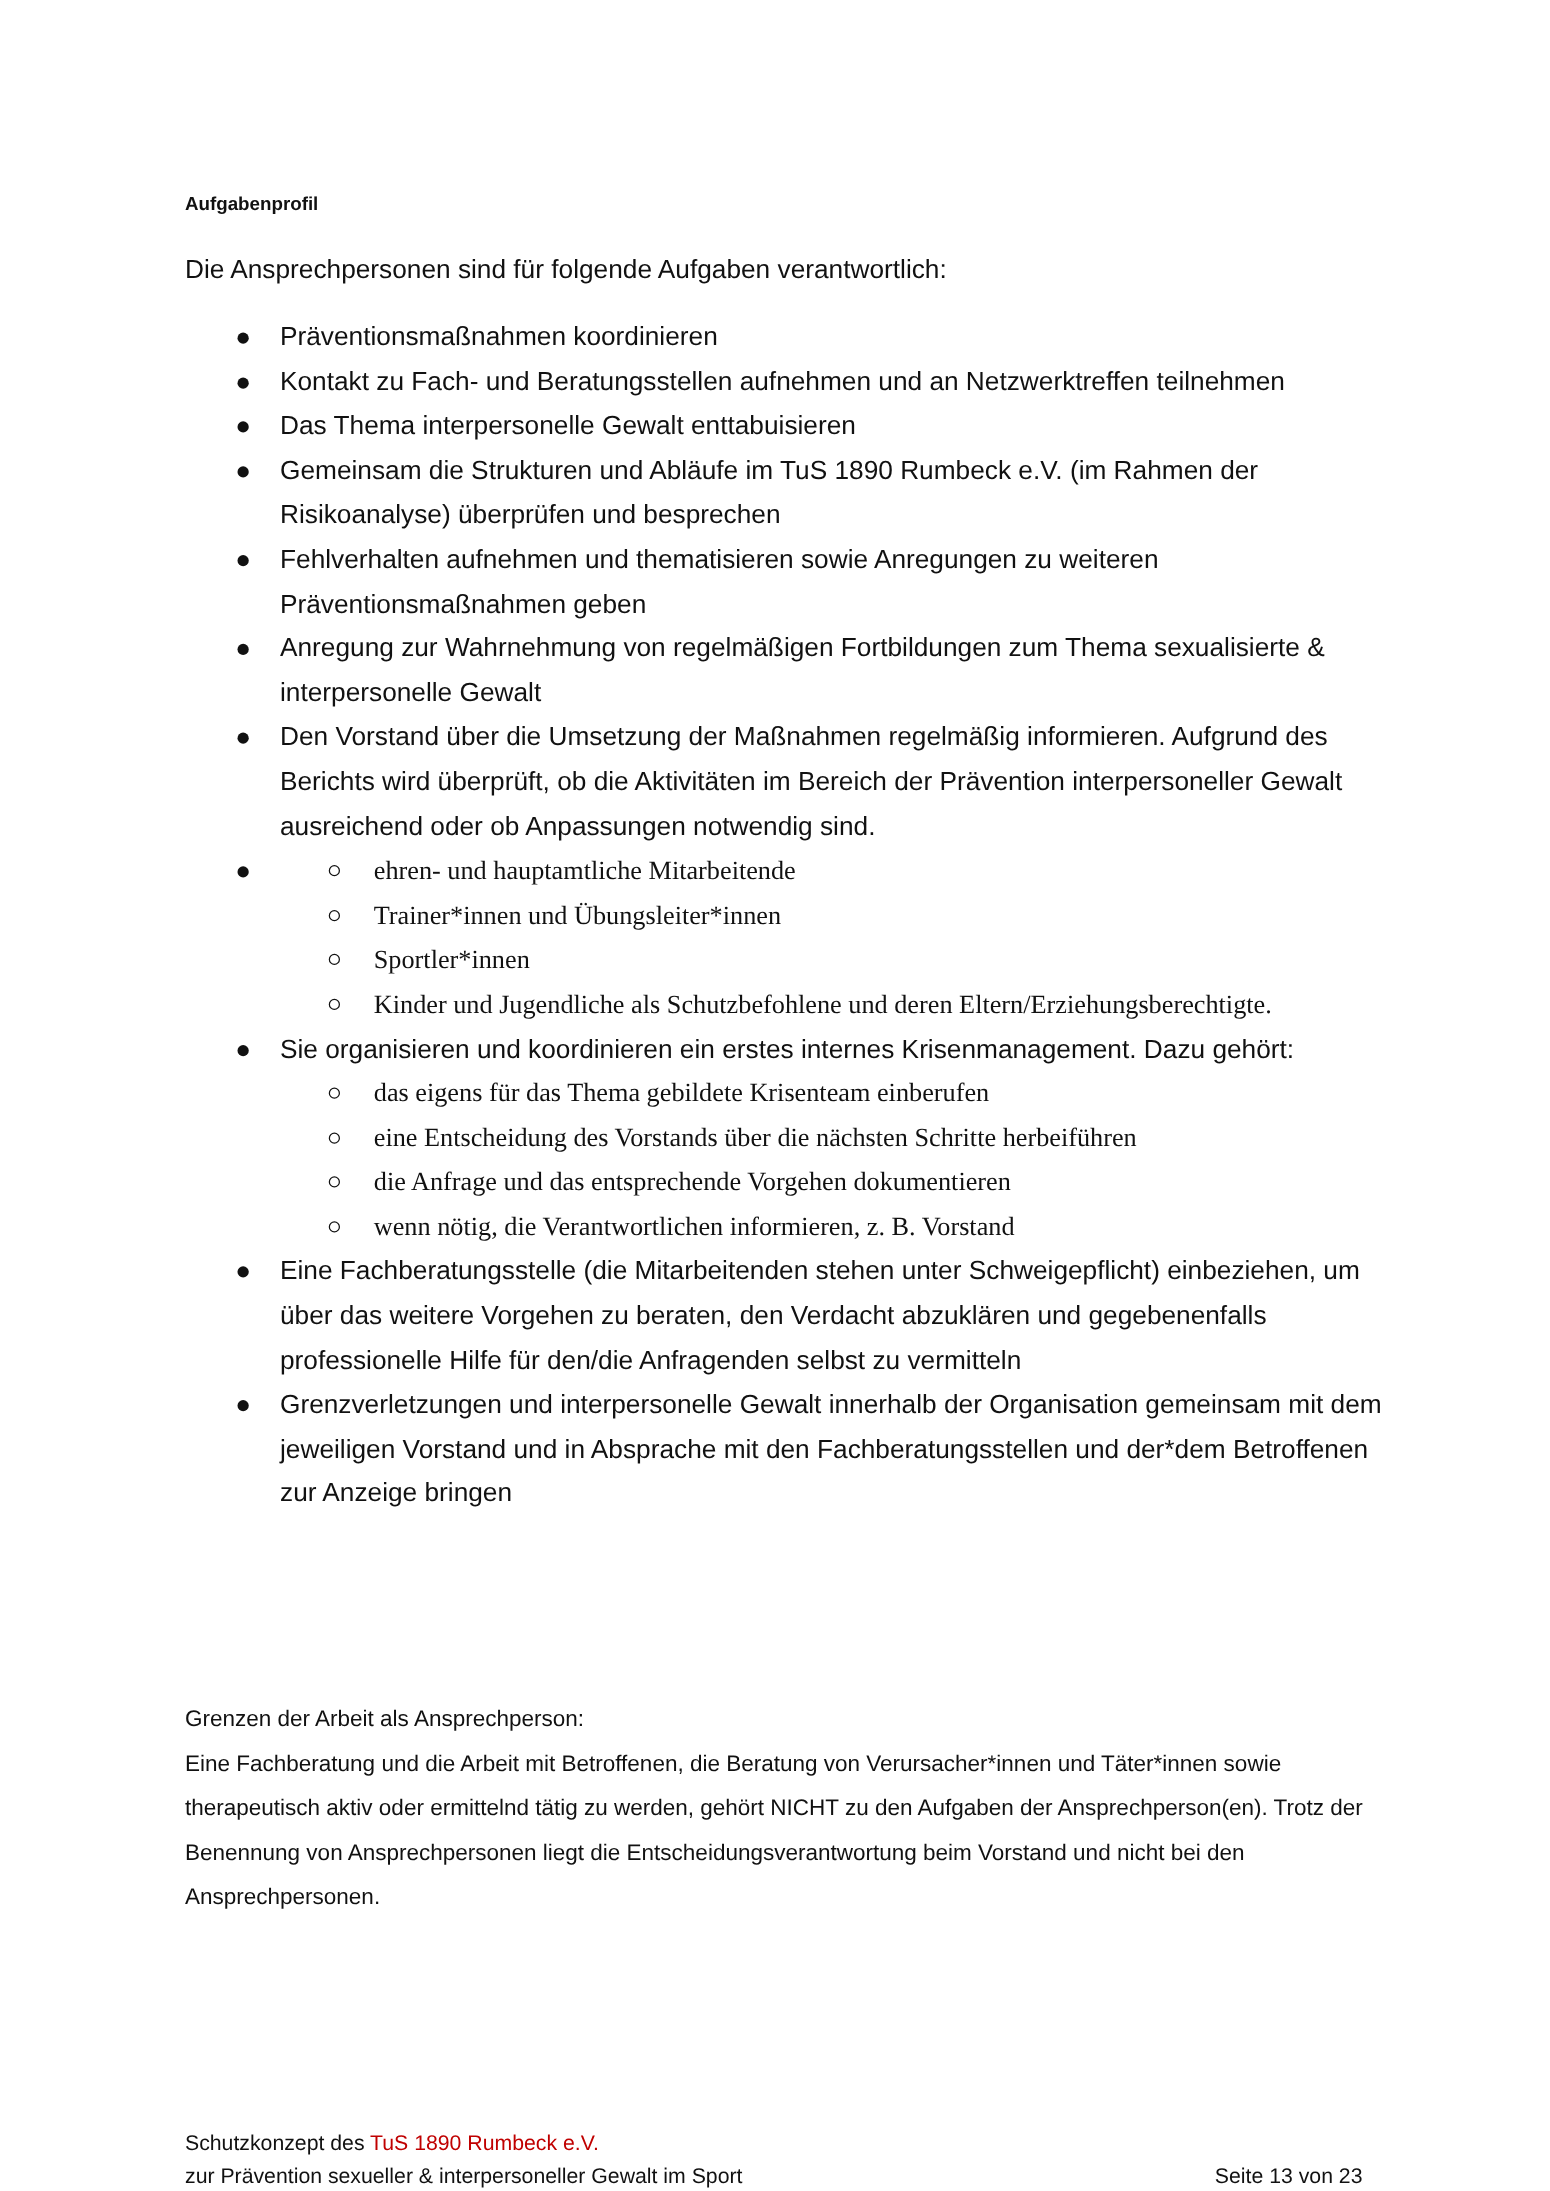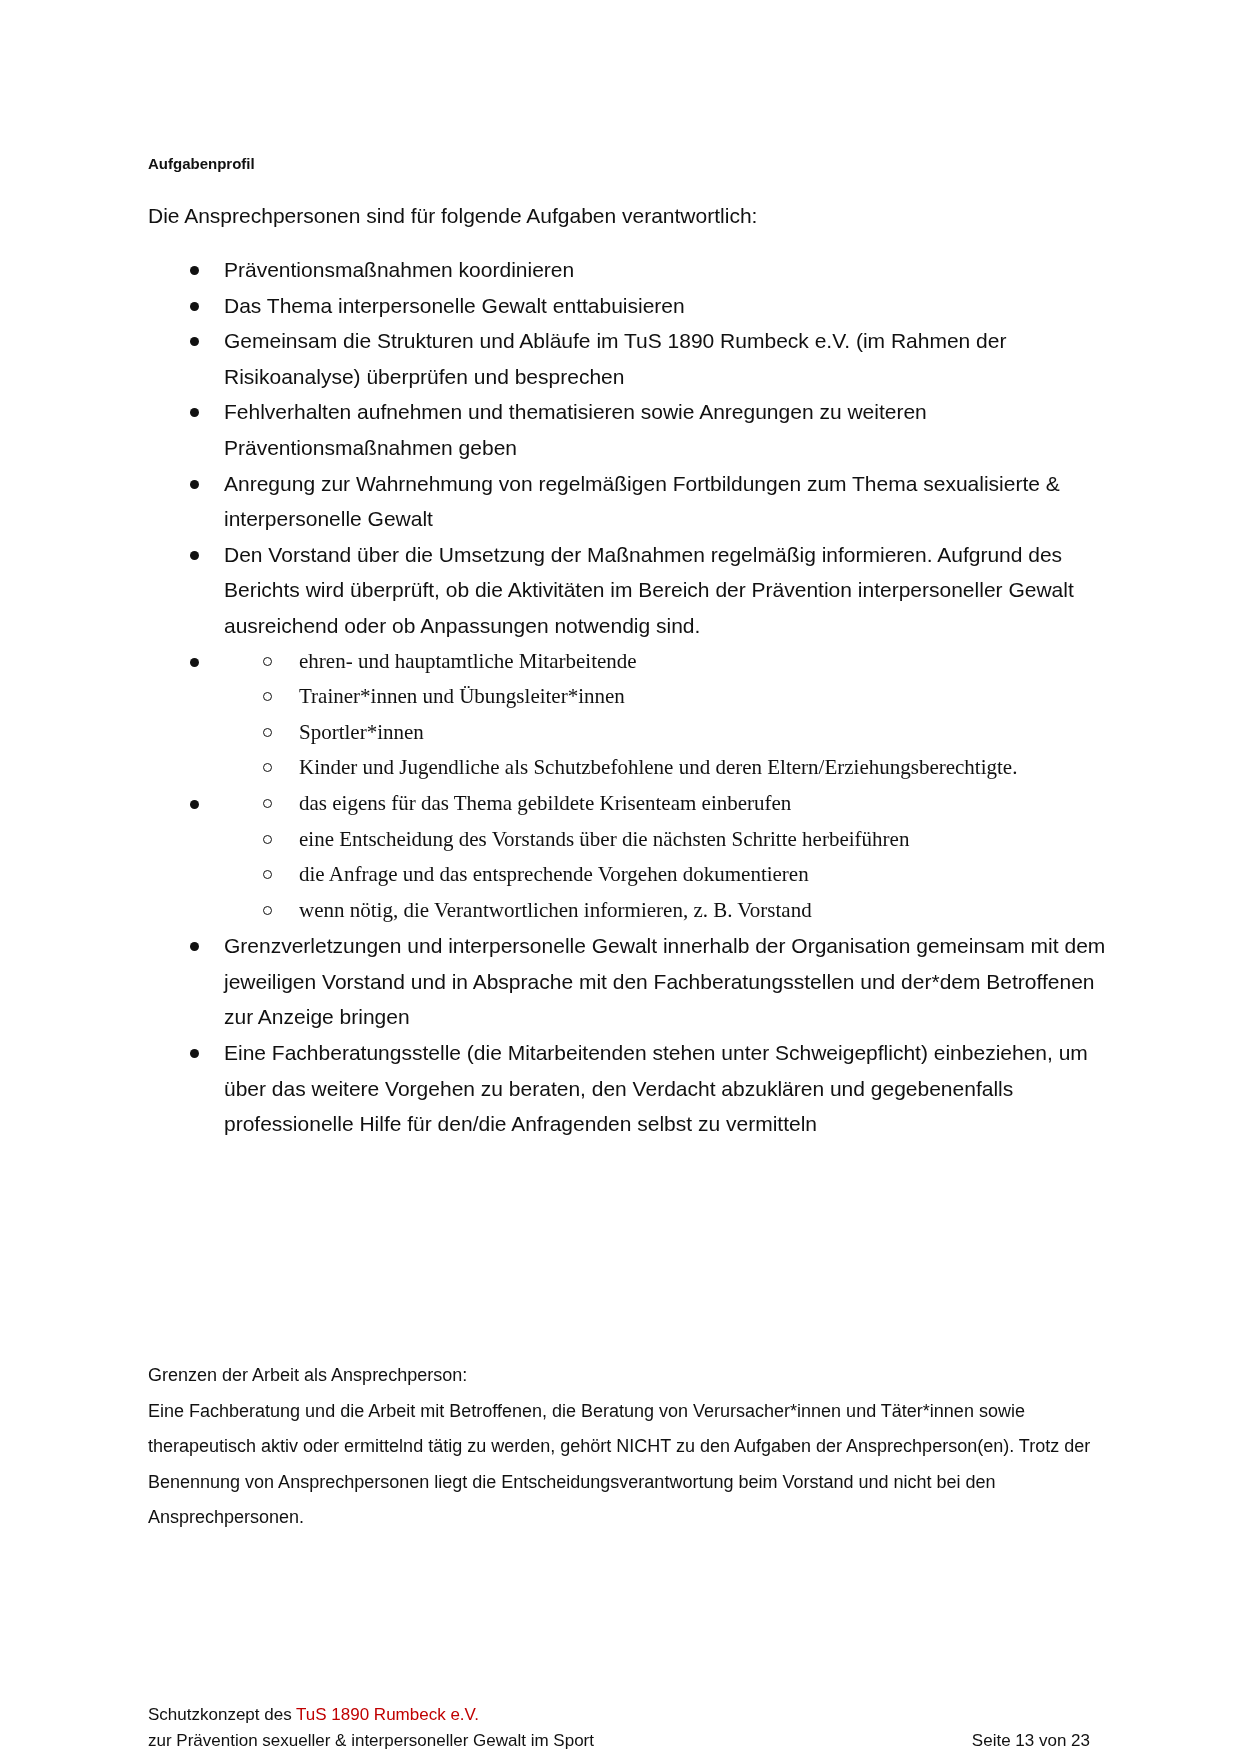--- a/index.html
+++ b/index.html
@@ -47,39 +47,40 @@
 </style>
 </head>
 <body>
 
 <div class="page">
   <div class="heading">Aufgabenprofil</div>
   <div class="intro">Die Ansprechpersonen sind für folgende Aufgaben verantwortlich:</div>
 
   <ul class="list" id="task-list">
       <li class="li"><span class="bullet"></span><span>Präventionsmaßnahmen koordinieren</span></li>
+      <li class="li"><span class="bullet"></span><span>Kontakt zu Fach- und Beratungsstellen aufnehmen und an Netzwerktreffen teilnehmen</span></li>
       <li class="li"><span class="bullet"></span><span>Das Thema interpersonelle Gewalt enttabuisieren</span></li>
       <li class="li"><span class="bullet"></span><span>Gemeinsam die Strukturen und Abläufe im TuS 1890 Rumbeck e.V. (im Rahmen der Risikoanalyse) überprüfen und besprechen</span></li>
       <li class="li"><span class="bullet"></span><span>Fehlverhalten aufnehmen und thematisieren sowie Anregungen zu weiteren Präventionsmaßnahmen geben</span></li>
       <li class="li"><span class="bullet"></span><span>Anregung zur Wahrnehmung von regelmäßigen Fortbildungen zum Thema sexualisierte &amp; interpersonelle Gewalt</span></li>
       <li class="li"><span class="bullet"></span><span>Den Vorstand über die Umsetzung der Maßnahmen regelmäßig informieren. Aufgrund des Berichts wird überprüft, ob die Aktivitäten im Bereich der Prävention interpersoneller Gewalt ausreichend oder ob Anpassungen notwendig sind.</span></li>
       <li class="li"><span class="bullet"></span><ul class="sub">
           <li class="li"><span class="circle"></span><span>ehren- und hauptamtliche Mitarbeitende</span></li>
           <li class="li"><span class="circle"></span><span>Trainer*innen und Übungsleiter*innen</span></li>
           <li class="li"><span class="circle"></span><span>Sportler*innen</span></li>
           <li class="li"><span class="circle"></span><span>Kinder und Jugendliche als Schutzbefohlene und deren Eltern/Erziehungsberechtigte.</span></li>
         </ul></li>
-      <li class="li"><span class="bullet"></span><ul class="sub">
+      <li class="li"><span class="bullet"></span><span>Sie organisieren und koordinieren ein erstes internes Krisenmanagement. Dazu gehört:</span><ul class="sub">
           <li class="li"><span class="circle"></span><span>das eigens für das Thema gebildete Krisenteam einberufen</span></li>
           <li class="li"><span class="circle"></span><span>eine Entscheidung des Vorstands über die nächsten Schritte herbeiführen</span></li>
           <li class="li"><span class="circle"></span><span>die Anfrage und das entsprechende Vorgehen dokumentieren</span></li>
           <li class="li"><span class="circle"></span><span>wenn nötig, die Verantwortlichen informieren, z. B. Vorstand</span></li>
         </ul></li>
+      <li class="li"><span class="bullet"></span><span>Eine Fachberatungsstelle (die Mitarbeitenden stehen unter Schweigepflicht) einbeziehen, um über das weitere Vorgehen zu beraten, den Verdacht abzuklären und gegebenenfalls professionelle Hilfe für den/die Anfragenden selbst zu vermitteln</span></li>
       <li class="li"><span class="bullet"></span><span>Grenzverletzungen und interpersonelle Gewalt innerhalb der Organisation gemeinsam mit dem jeweiligen Vorstand und in Absprache mit den Fachberatungsstellen und der*dem Betroffenen zur Anzeige bringen</span></li>
-      <li class="li"><span class="bullet"></span><span>Eine Fachberatungsstelle (die Mitarbeitenden stehen unter Schweigepflicht) einbeziehen, um über das weitere Vorgehen zu beraten, den Verdacht abzuklären und gegebenenfalls professionelle Hilfe für den/die Anfragenden selbst zu vermitteln</span></li>
     </ul>
 
   <div class="limits">
     <p>Grenzen der Arbeit als Ansprechperson:</p>
     <p>Eine Fachberatung und die Arbeit mit Betroffenen, die Beratung von Verursacher*innen und Täter*innen sowie therapeutisch aktiv oder ermittelnd tätig zu werden, gehört NICHT zu den Aufgaben der Ansprechperson(en). Trotz der Benennung von Ansprechpersonen liegt die Entscheidungsverantwortung beim Vorstand und nicht bei den Ansprechpersonen.</p>
   </div>
 
   <div class="footer">
     <div class="row">
       <span><span>Schutzkonzept des </span><span class="red">TuS 1890 Rumbeck e.V.</span></span>

